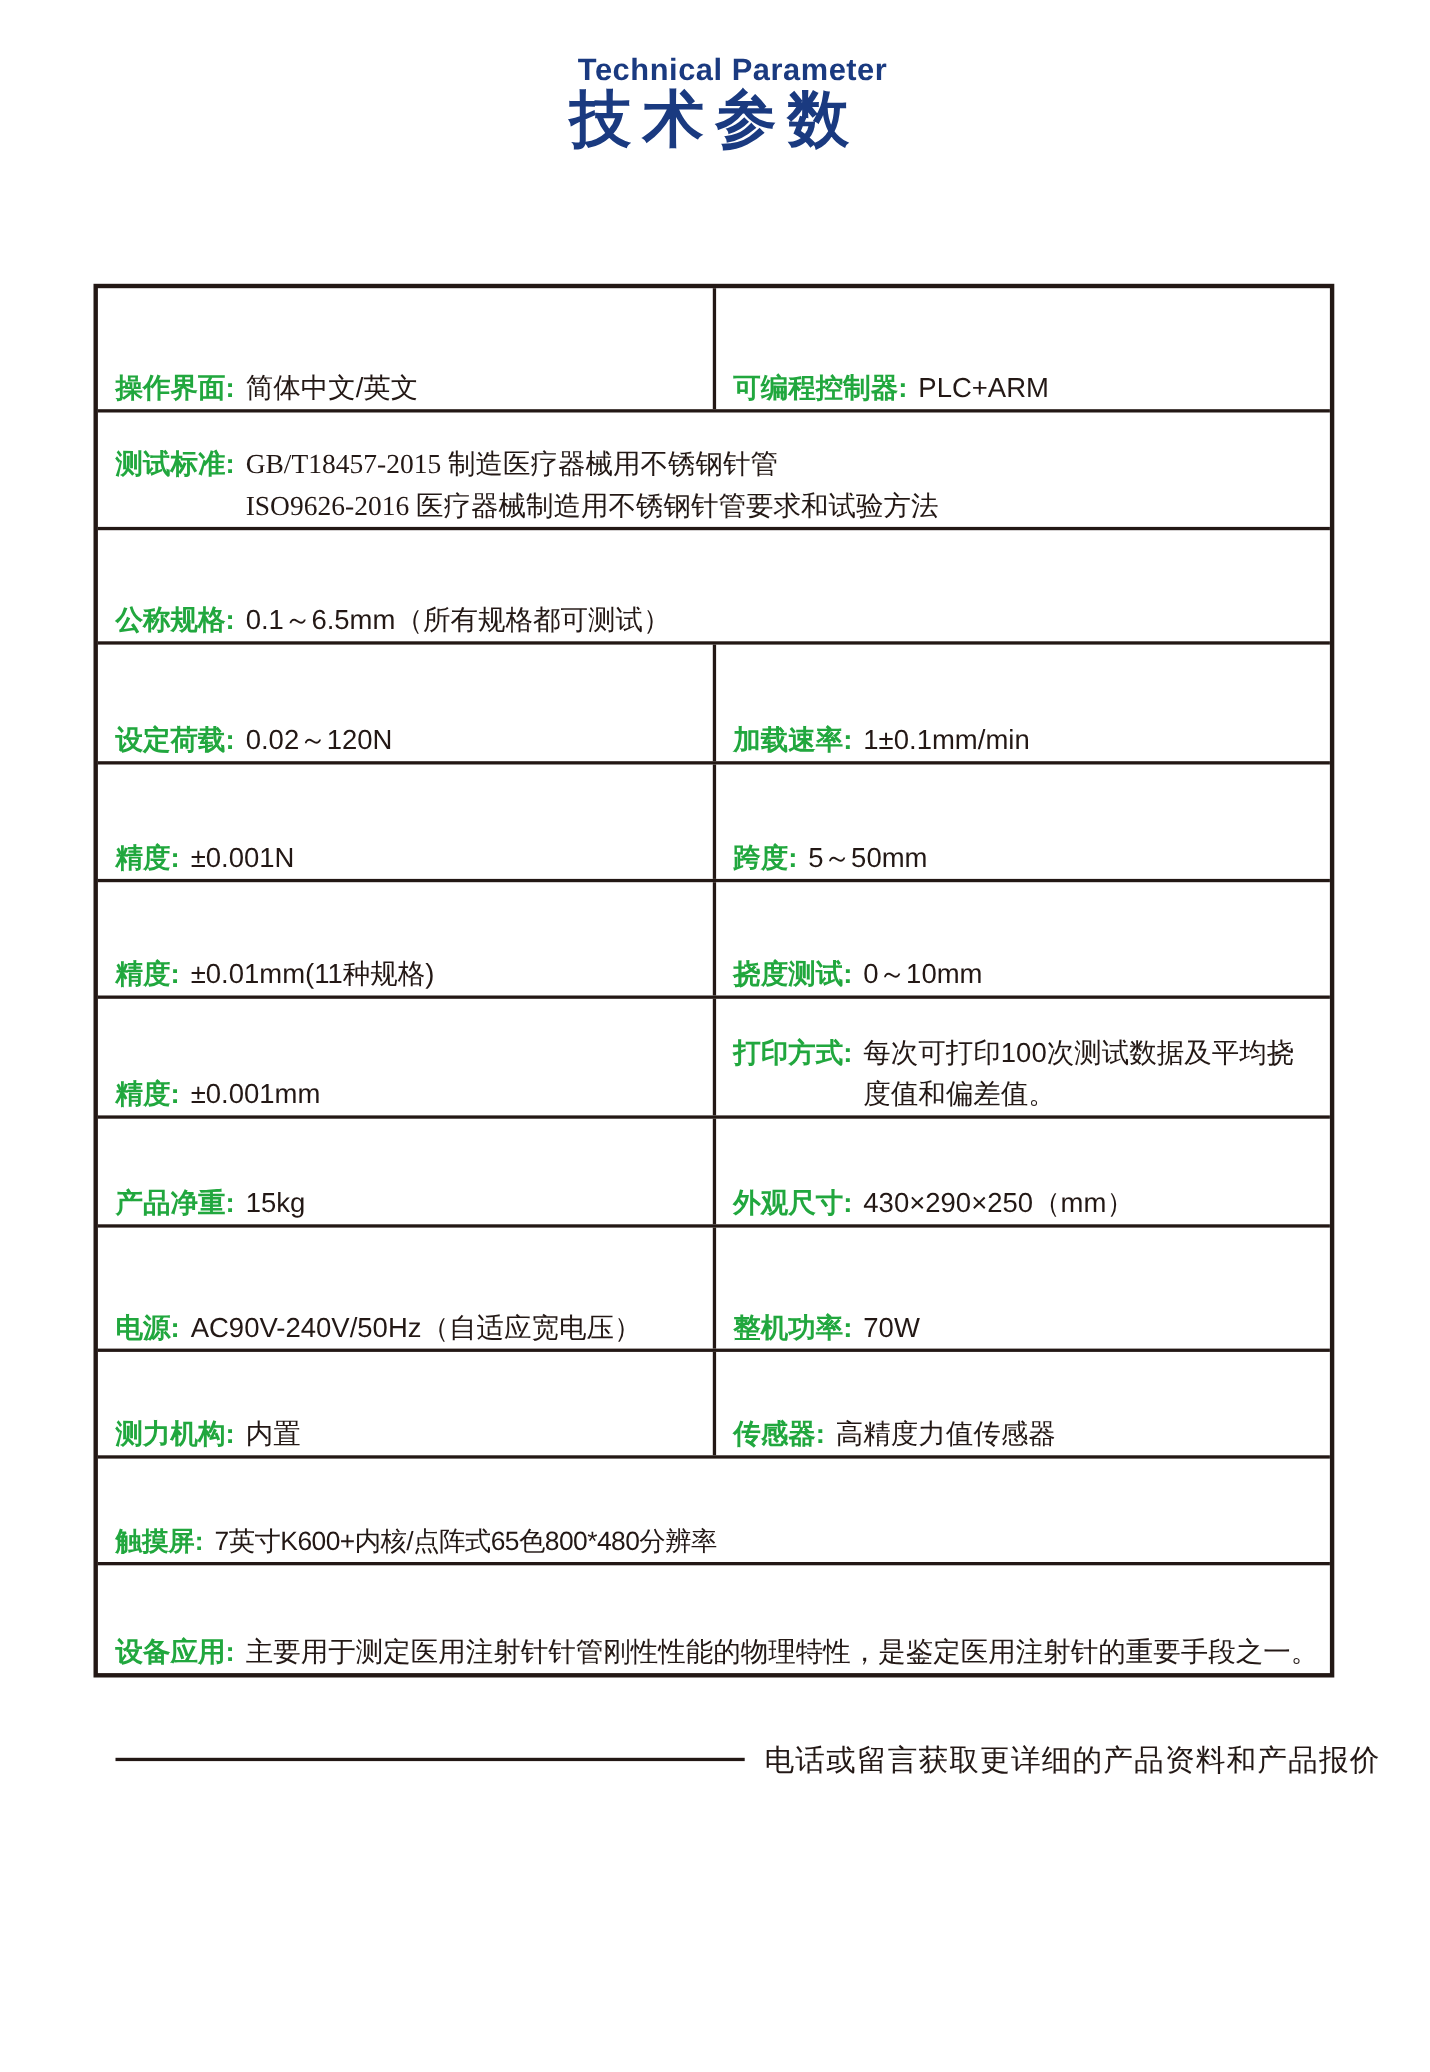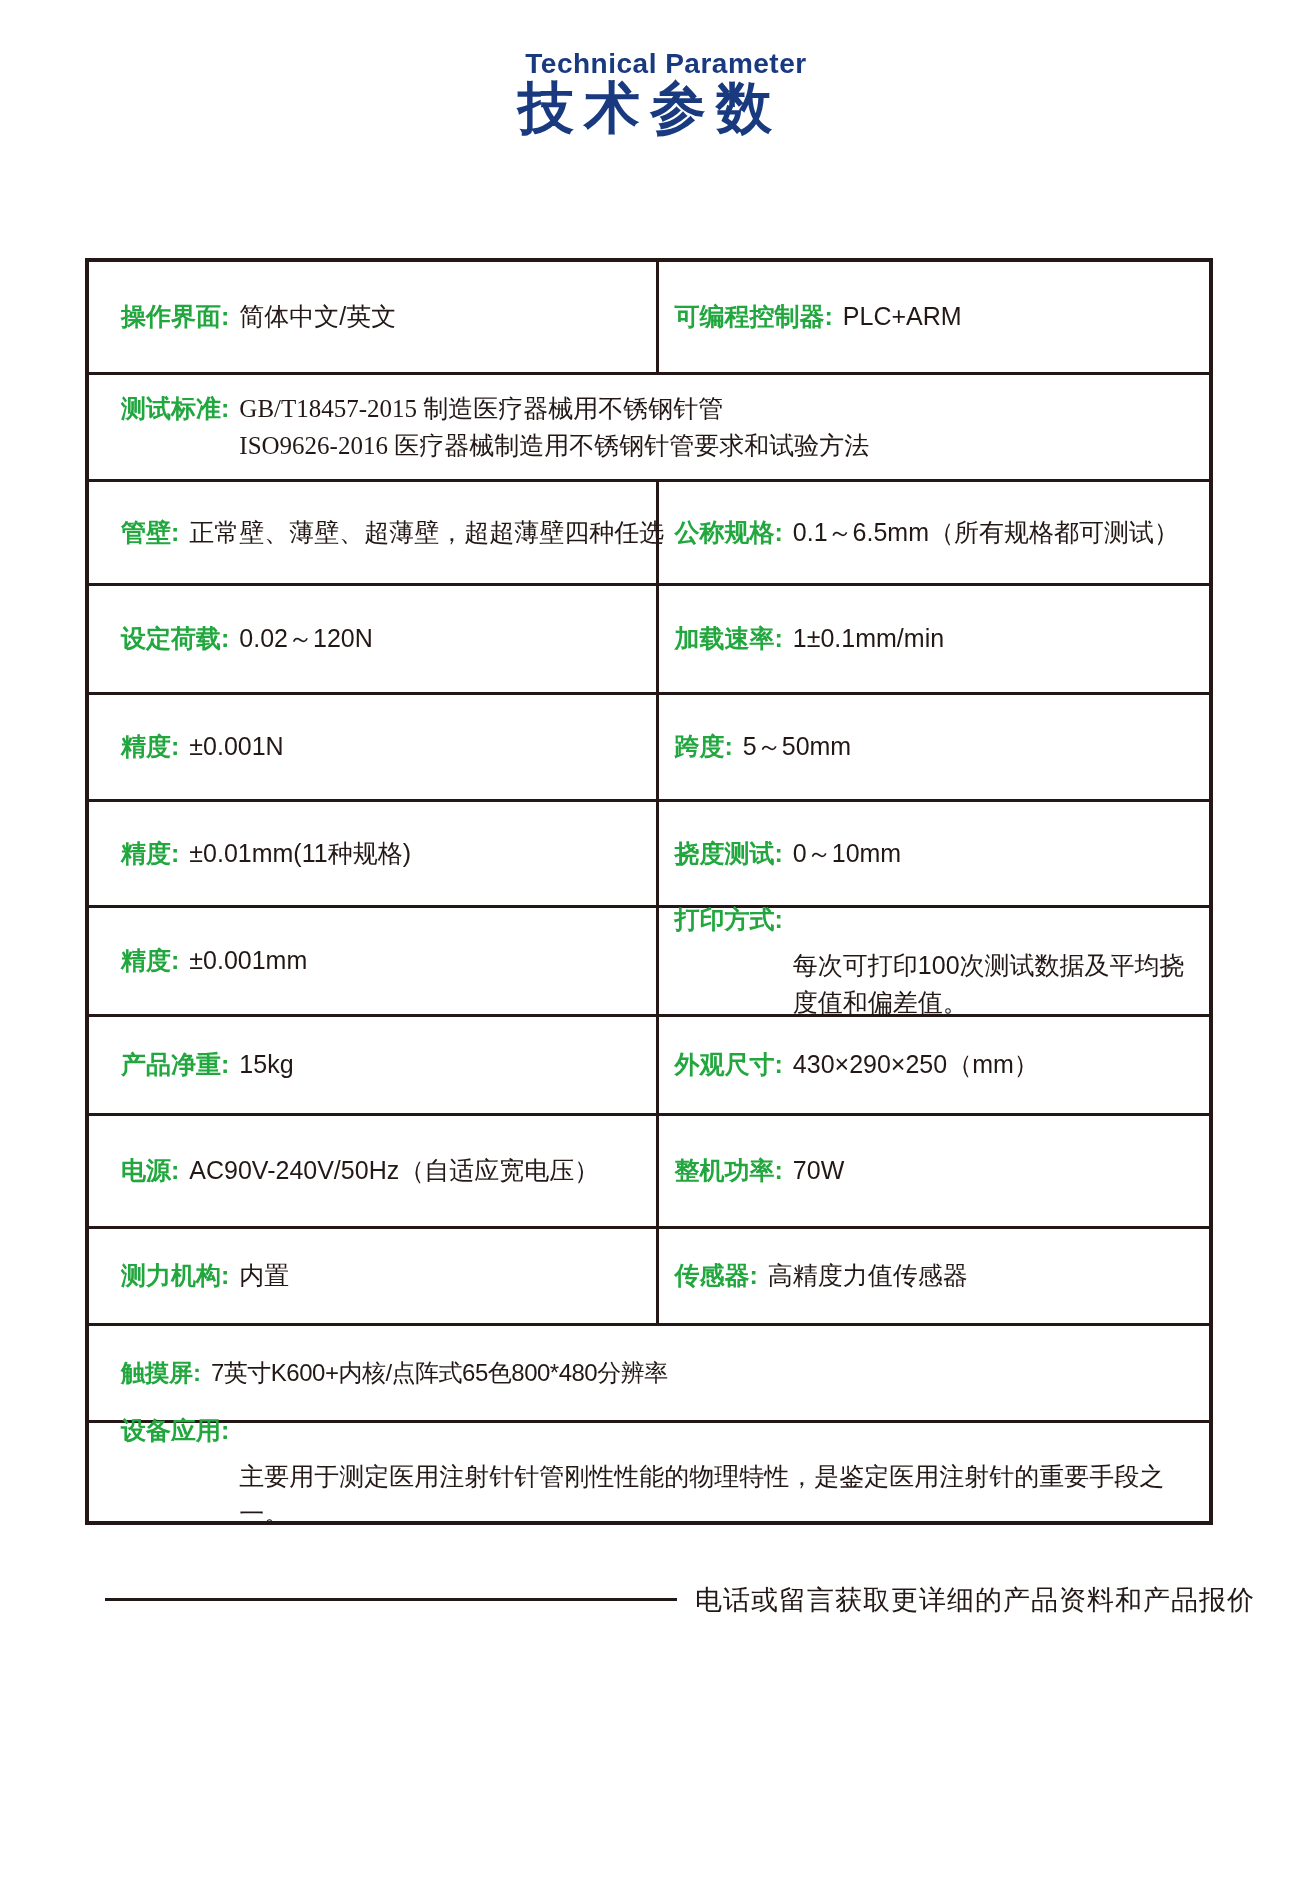--- a/index.html
+++ b/index.html
@@ -33,22 +33,22 @@
   .spec-table{
     position:absolute; left:85px; top:258px; width:1128px;
     border:4px solid var(--dark);
     box-sizing:border-box;
     background:#ffffff;
   }
   .row{display:flex;}
   .row + .row{border-top:3px solid var(--dark);}
   .cell{
     flex:1 1 0;
-    display:flex; align-items:center;
-    padding:0 8px 0 32px;
+    display:flex; align-items:flex-end;
+    padding:0 8px 0 16px;
     box-sizing:border-box;
     min-width:0;
   }
   .row.split .cell + .cell{
     border-left:3px solid var(--dark);
     padding-left:16px;
   }
   .pair{display:flex; align-items:flex-start; min-width:0;}
   .label{
     color:var(--green);
@@ -57,21 +57,21 @@
     line-height:1.5;
     white-space:nowrap;
     margin-right:10px;
   }
   .value{
     font-size:25px;
     line-height:1.5;
     color:var(--dark);
     white-space:nowrap;
   }
-  .value.wrap{white-space:normal; flex:1 1 0; min-width:0;margin-top:46px;}
+  .value.wrap{white-space:normal; flex:1 1 0; min-width:0;}
   .value.multiline{white-space:normal;}
   .value.multiline div{line-height:1.5;font-family:Liberation Serif, serif;}
   .cell.tight .label{font-size:24px;}
   .cell.tight .value{font-size:24px; letter-spacing:-0.5px; overflow:hidden;}
   .footer-rule{
     position:absolute; left:105px; top:1598px;
     width:572px; height:3px;
     background:var(--dark);
   }
   .footer-note{
@@ -114,26 +114,20 @@
             <div>GB/T18457-2015 制造医疗器械用不锈钢针管</div>
             <div>ISO9626-2016 医疗器械制造用不锈钢针管要求和试验方法</div>
           </div>
         </div>
       </div>
     </div>
 
     <div class="row split" style="height:101px">
       <div class="cell">
         <div class="pair">
-          <span class="label">管壁:</span>
-          <span class="value">正常壁、薄壁、超薄壁，超超薄壁四种任选</span>
-        </div>
-      </div>
-      <div class="cell">
-        <div class="pair">
           <span class="label">公称规格:</span>
           <span class="value">0.1～6.5mm（所有规格都可测试）</span>
         </div>
       </div>
     </div>
 
     <div class="row split" style="height:106px">
       <div class="cell">
         <div class="pair">
           <span class="label">设定荷载:</span>

